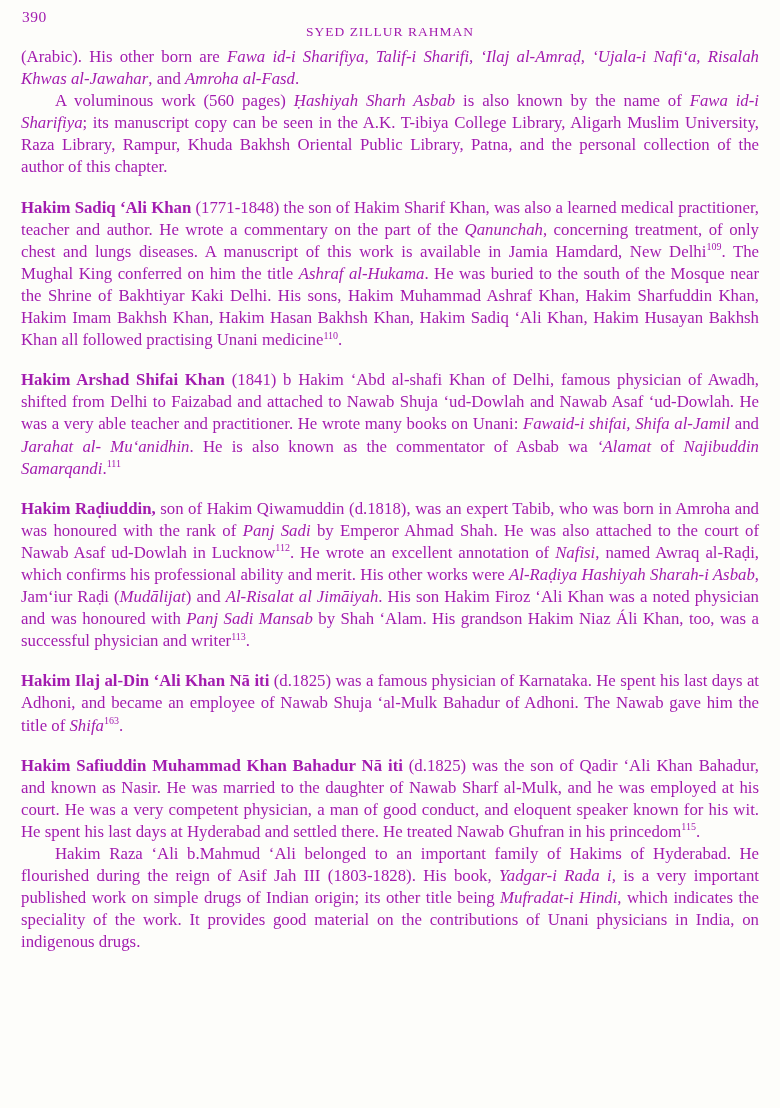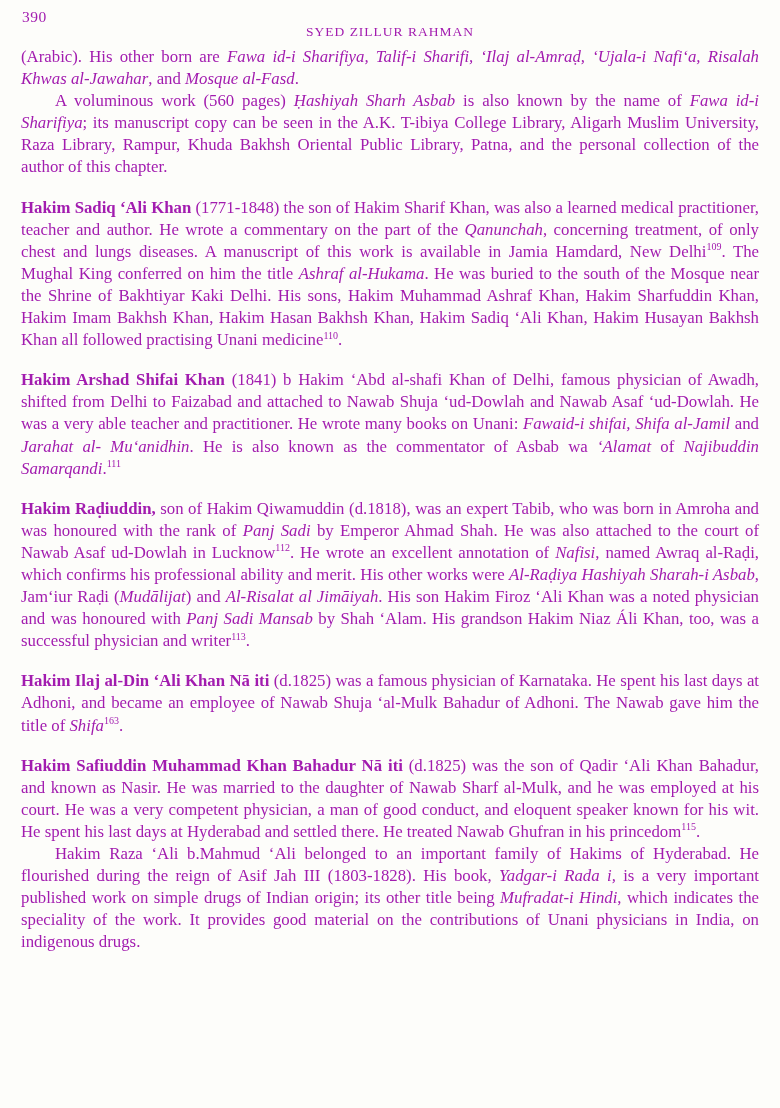--- a/index.html
+++ b/index.html
@@ -57,21 +57,21 @@
 </style>
 </head>
 <body>
 
 <div class="page">
   <header class="running-header">
     <span class="page-number">390</span>
     <span class="running-title">SYED ZILLUR RAHMAN</span>
   </header>
   <main class="body-text">
-    <p class="para"><span>(Arabic). His other born are </span><span class="run-i">Fawa id-i Sharifiya, Talif-i Sharifi, ‘Ilaj al-Amraḍ, ‘Ujala-i Nafi‘a, Risalah Khwas al-Jawahar</span><span>, and </span><span class="run-i">Mosque al-Fasd</span><span>.</span></p>
+    <p class="para"><span>(Arabic). His other born are </span><span class="run-i">Fawa id-i Sharifiya, Talif-i Sharifi, ‘Ilaj al-Amraḍ, ‘Ujala-i Nafi‘a, Risalah Khwas al-Jawahar</span><span>, and </span><span class="run-i">Amroha al-Fasd</span><span>.</span></p>
     <p class="para indent"><span>A voluminous work (560 pages) </span><span class="run-i">Ḥashiyah Sharh Asbab</span><span> is also known by the name of </span><span class="run-i">Fawa id-i Sharifiya</span><span>; its manuscript copy can be seen in the A.K. T-ibiya College Library, Aligarh Muslim University, Raza Library, Rampur, Khuda Bakhsh Oriental Public Library, Patna, and the personal collection of the author of this chapter.</span></p>
     <p class="para spaced"><span class="run-bi">Hakim Sadiq ‘Ali Khan</span><span> (1771-1848) the son of Hakim Sharif Khan, was also a learned medical practitioner, teacher and author. He wrote a commentary on the part of the </span><span class="run-i">Qanunchah</span><span>, concerning treatment, of only chest and lungs diseases. A manuscript of this work is available in Jamia Hamdard, New Delhi</span><sup class="run-sup">109</sup><span>. The Mughal King conferred on him the title </span><span class="run-i">Ashraf al-Hukama</span><span>. He was buried to the south of the Mosque near the Shrine of Bakhtiyar Kaki Delhi. His sons, Hakim Muhammad Ashraf Khan, Hakim Sharfuddin Khan, Hakim Imam Bakhsh Khan, Hakim Hasan Bakhsh Khan, Hakim Sadiq ‘Ali Khan, Hakim Husayan Bakhsh Khan all followed practising Unani medicine</span><sup class="run-sup">110</sup><span>.</span></p>
     <p class="para spaced"><span class="run-bi">Hakim Arshad Shifai Khan</span><span> (1841) b Hakim ‘Abd al-shafi Khan of Delhi, famous physician of Awadh, shifted from Delhi to Faizabad and attached to Nawab Shuja ‘ud-Dowlah and Nawab Asaf ‘ud-Dowlah. He was a very able teacher and practitioner. He wrote many books on Unani: </span><span class="run-i">Fawaid-i shifai, Shifa al-Jamil</span><span> and </span><span class="run-i">Jarahat al- Mu‘anidhin</span><span>. He is also known as the commentator of Asbab wa </span><span class="run-i">‘Alamat</span><span> of </span><span class="run-i">Najibuddin Samarqandi</span><span>.</span><sup class="run-sup">111</sup></p>
     <p class="para spaced"><span class="run-bi">Hakim Raḍiuddin,</span><span> son of Hakim Qiwamuddin (d.1818), was an expert Tabib, who was born in Amroha and was honoured with the rank of </span><span class="run-i">Panj Sadi</span><span> by Emperor Ahmad Shah. He was also attached to the court of Nawab Asaf ud-Dowlah in Lucknow</span><sup class="run-sup">112</sup><span>. He wrote an excellent annotation of </span><span class="run-i">Nafisi</span><span>, named Awraq al-Raḍi, which confirms his professional ability and merit. His other works were </span><span class="run-i">Al-Raḍiya Hashiyah Sharah-i Asbab</span><span>, Jam‘iur Raḍi (</span><span class="run-i">Mudālijat</span><span>) and </span><span class="run-i">Al-Risalat al Jimāiyah</span><span>. His son Hakim Firoz ‘Ali Khan was a noted physician and was honoured with </span><span class="run-i">Panj Sadi Mansab</span><span> by Shah ‘Alam. His grandson Hakim Niaz Áli Khan, too, was a successful physician and writer</span><sup class="run-sup">113</sup><span>.</span></p>
     <p class="para spaced"><span class="run-bi">Hakim Ilaj al-Din ‘Ali Khan Nā iti</span><span> (d.1825) was a famous physician of Karnataka. He spent his last days at Adhoni, and became an employee of Nawab Shuja ‘al-Mulk Bahadur of Adhoni. The Nawab gave him the title of </span><span class="run-i">Shifa</span><sup class="run-sup">163</sup><span>.</span></p>
     <p class="para spaced"><span class="run-bi">Hakim Safiuddin Muhammad Khan Bahadur Nā iti</span><span> (d.1825) was the son of Qadir ‘Ali Khan Bahadur, and known as Nasir. He was married to the daughter of Nawab Sharf al-Mulk, and he was employed at his court. He was a very competent physician, a man of good conduct, and eloquent speaker known for his wit. He spent his last days at Hyderabad and settled there. He treated Nawab Ghufran in his princedom</span><sup class="run-sup">115</sup><span>.</span></p>
     <p class="para indent"><span>Hakim Raza ‘Ali b.Mahmud ‘Ali belonged to an important family of Hakims of Hyderabad. He flourished during the reign of Asif Jah III (1803-1828). His book, </span><span class="run-i">Yadgar-i Rada i,</span><span> is a very important published work on simple drugs of Indian origin; its other title being </span><span class="run-i">Mufradat-i Hindi</span><span>, which indicates the speciality of the work. It provides good material on the contributions of Unani physicians in India, on indigenous drugs.</span></p>
   </main>
 </div>
 

